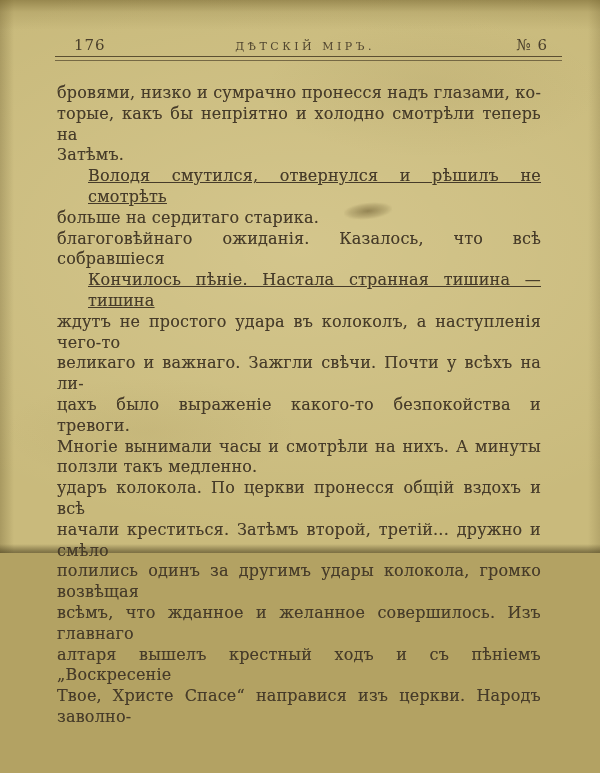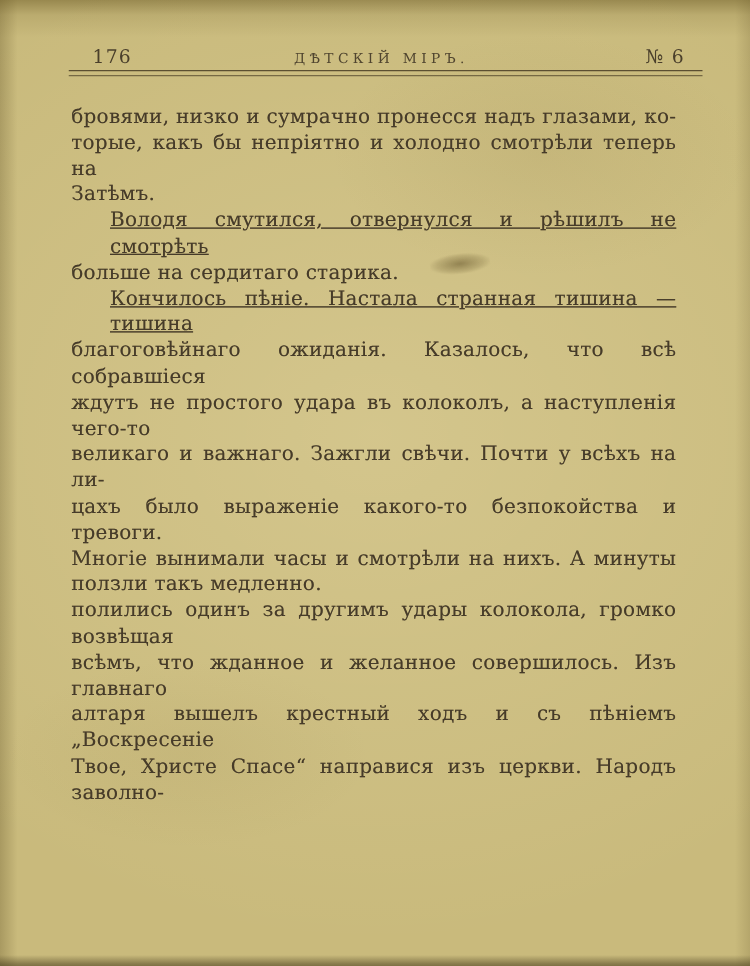--- a/index.html
+++ b/index.html
@@ -6,21 +6,21 @@
     margin: 0;
     padding: 0;
     width: 600px;
     height: 773px;
     overflow: hidden;
     background: #b3a263;
   }
   .scan {
     position: relative;
     width: 600px;
-    height: 773px;
+    height: 553px;
     font-family: "DejaVu Serif", serif;
     color: #463b29;
     background:
       radial-gradient(130% 85% at 50% 45%, rgba(255,244,205,0.20), rgba(255,244,205,0) 62%),
       radial-gradient(40% 18% at 72% 16%, rgba(120,100,45,0.10), rgba(120,100,45,0) 70%),
       radial-gradient(35% 14% at 25% 78%, rgba(120,100,45,0.08), rgba(120,100,45,0) 70%),
       linear-gradient(180deg, rgba(104,87,34,0.50) 0px, rgba(104,87,34,0.15) 12px, rgba(104,87,34,0) 30px),
       linear-gradient(0deg, rgba(60,50,20,0.55) 0px, rgba(60,50,20,0.45) 2px, rgba(60,50,20,0) 9px),
       linear-gradient(90deg, rgba(100,85,40,0.32) 0px, rgba(100,85,40,0) 14px),
       linear-gradient(270deg, rgba(100,85,40,0.20) 0px, rgba(100,85,40,0) 12px),
@@ -109,29 +109,31 @@
       <div class="para">
         <div class="line">бровями, низко и сумрачно пронесся надъ глазами, ко-</div>
         <div class="line">торые, какъ бы непріятно и холодно смотрѣли теперь на</div>
         <div class="line end">Затѣмъ.</div>
       </div>
       <div class="para">
         <div class="line indent">Володя смутился, отвернулся и рѣшилъ не смотрѣть</div>
         <div class="line end">больше на сердитаго старика.</div>
       </div>
       <div class="para">
+        <div class="line">благоговѣйнаго ожиданія. Казалось, что всѣ собравшіеся</div>
         <div class="line indent">Кончилось пѣніе. Настала странная тишина — тишина</div>
-        <div class="line">благоговѣйнаго ожиданія. Казалось, что всѣ собравшіеся</div>
         <div class="line">ждутъ не простого удара въ колоколъ, а наступленія чего-то</div>
         <div class="line">великаго и важнаго. Зажгли свѣчи. Почти у всѣхъ на ли-</div>
         <div class="line">цахъ было выраженіе какого-то безпокойства и тревоги.</div>
         <div class="line">Многіе вынимали часы и смотрѣли на нихъ. А минуты</div>
         <div class="line end">ползли такъ медленно.</div>
       </div>
       <div class="para">
+        <div class="line">ударъ колокола. По церкви пронесся общій вздохъ и всѣ</div>
+        <div class="line">начали креститься. Затѣмъ второй, третій... дружно и смѣло</div>
         <div class="line">полились одинъ за другимъ удары колокола, громко возвѣщая</div>
         <div class="line">всѣмъ, что жданное и желанное совершилось. Изъ главнаго</div>
         <div class="line">алтаря вышелъ крестный ходъ и съ пѣніемъ „Воскресеніе</div>
         <div class="line">Твое, Христе Спасе“ направися изъ церкви. Народъ заволно-</div>
       </div>
     </div>
 
   <div class="smudge"></div>
 
 </div>

